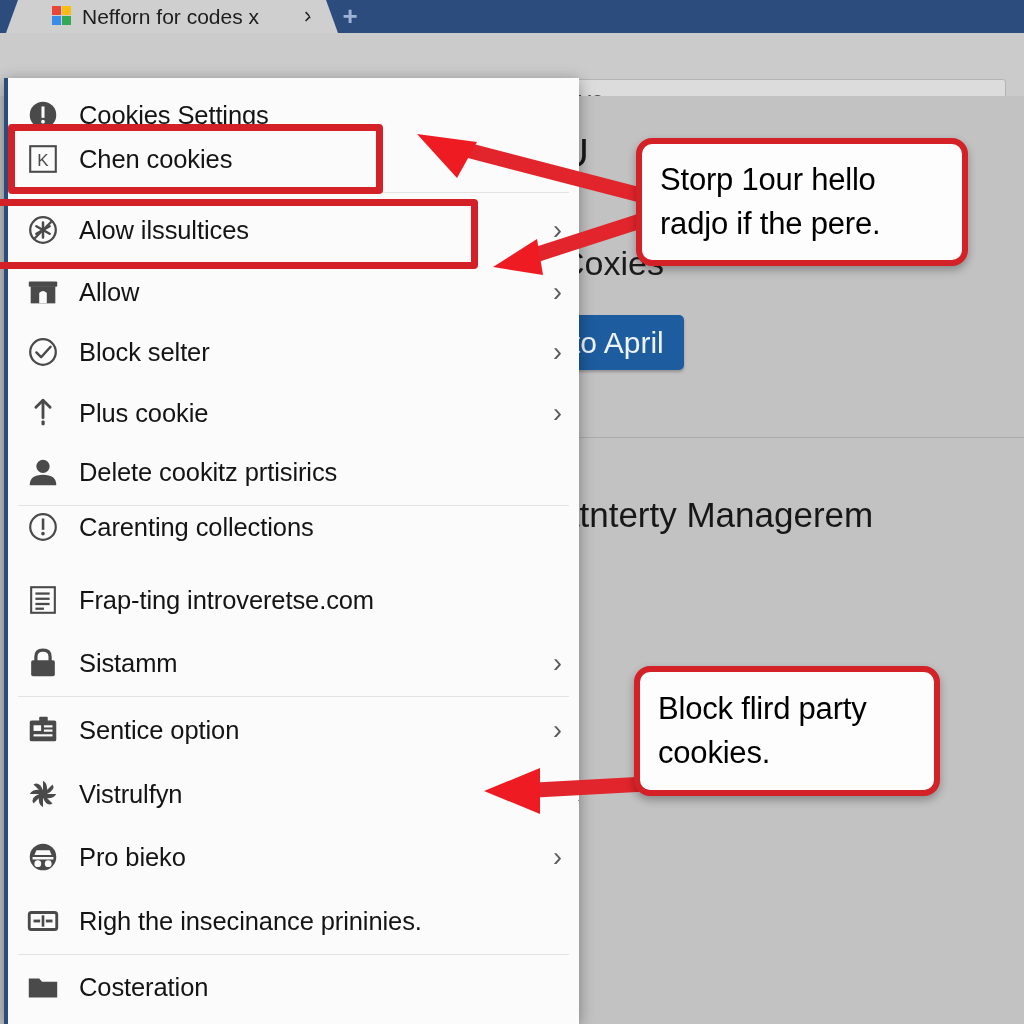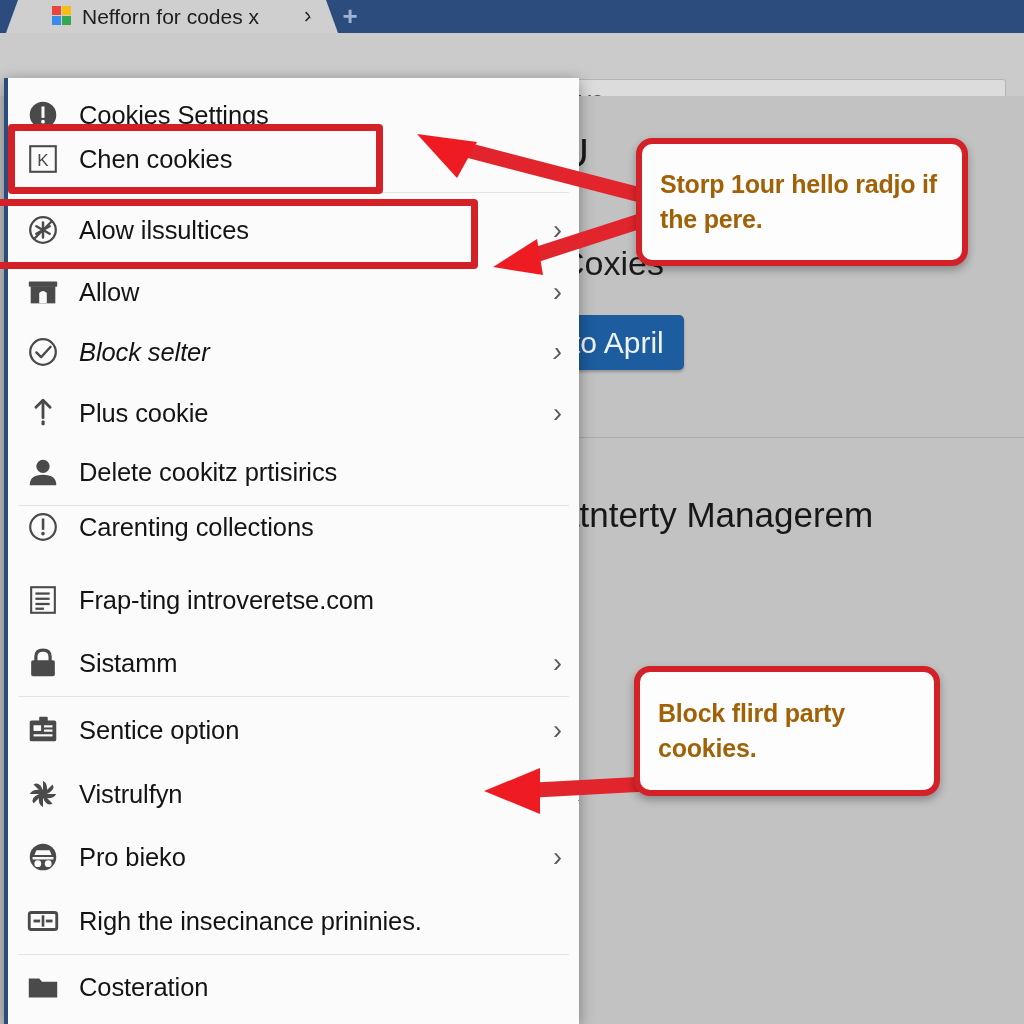--- a/index.html
+++ b/index.html
@@ -128,21 +128,21 @@
     box-sizing:border-box;pointer-events:none;
   }
   .callout{
     position:absolute;background:#fdfdfd;border:6px solid #d42027;border-radius:16px;
     box-shadow:0 4px 9px rgba(0,0,0,.3);
     box-sizing:border-box;
     display:flex;align-items:center;
   }
   .callout span{
     display:block;width:100%;
-    color:#a16207;font-weight:bold;font-size:25px;line-height:1.42;
+    color:#000000;font-weight:normal;font-size:31px;line-height:1.42;
     padding:0 18px;letter-spacing:-0.2px;
   }
   .arrow{position:absolute;pointer-events:none;}
 </style>
 </head>
 <body>
 
 <div id="root">
 
   <div class="chrome-tabstrip">
@@ -222,21 +222,21 @@
         <div class="mi-icon">
           <svg viewBox="0 0 38 38" width="36" height="36">
             <path d="M6 13 L6 31 L32 31 L32 13 Z" fill="#4a4a4a"></path>
             <rect x="4" y="8" width="30" height="5.5" rx="1" fill="#4a4a4a"></rect>
             <path d="M15 31 L15 20 Q19 16 23 20 L23 31 Z" fill="#fbfbfb"></path>
           </svg>
         </div>
         <div class="mi-label">Allow</div>
         <div class="mi-chevron">›</div>
       </div>
-      <div class="mi" style="top: 244px; height: 59px; font-style: italic;">
+      <div class="mi" style="top: 244px; height: 59px;">
         <div class="mi-icon">
           <svg viewBox="0 0 38 38" width="36" height="36">
             <circle cx="19" cy="19" r="13.5" fill="none" stroke="#4a4a4a" stroke-width="2.4"></circle>
             <path d="M12 19.5 L17 24.5 L27 13.5" fill="none" stroke="#4a4a4a" stroke-width="2.6" stroke-linecap="round" stroke-linejoin="round"></path>
           </svg>
         </div>
         <div class="mi-label">Block selter</div>
         <div class="mi-chevron">›</div>
       </div>
       <div class="mi" style="top: 305px; height: 59px;">

